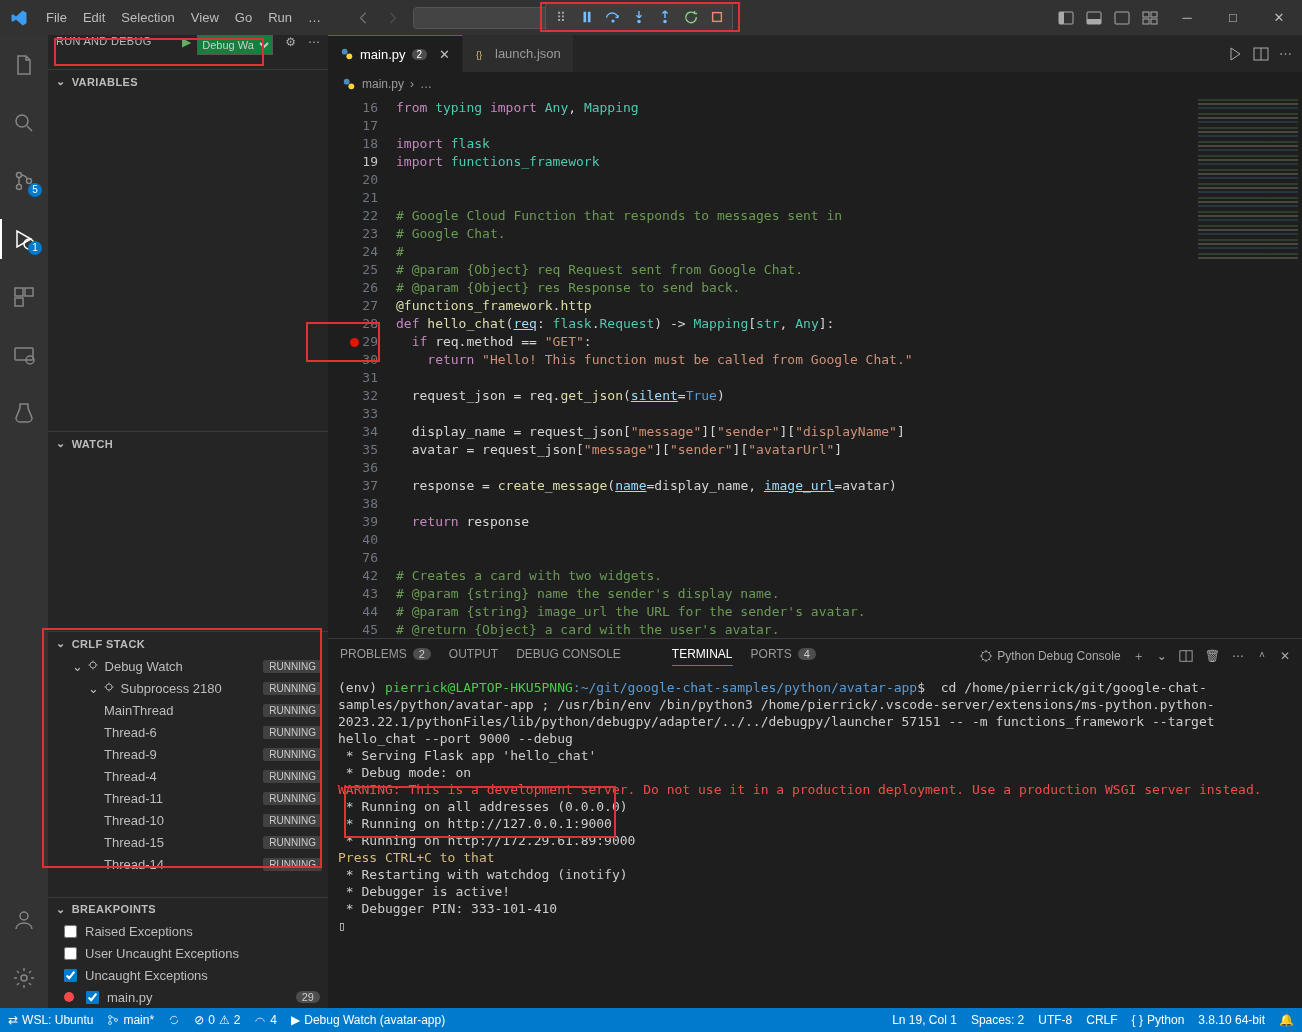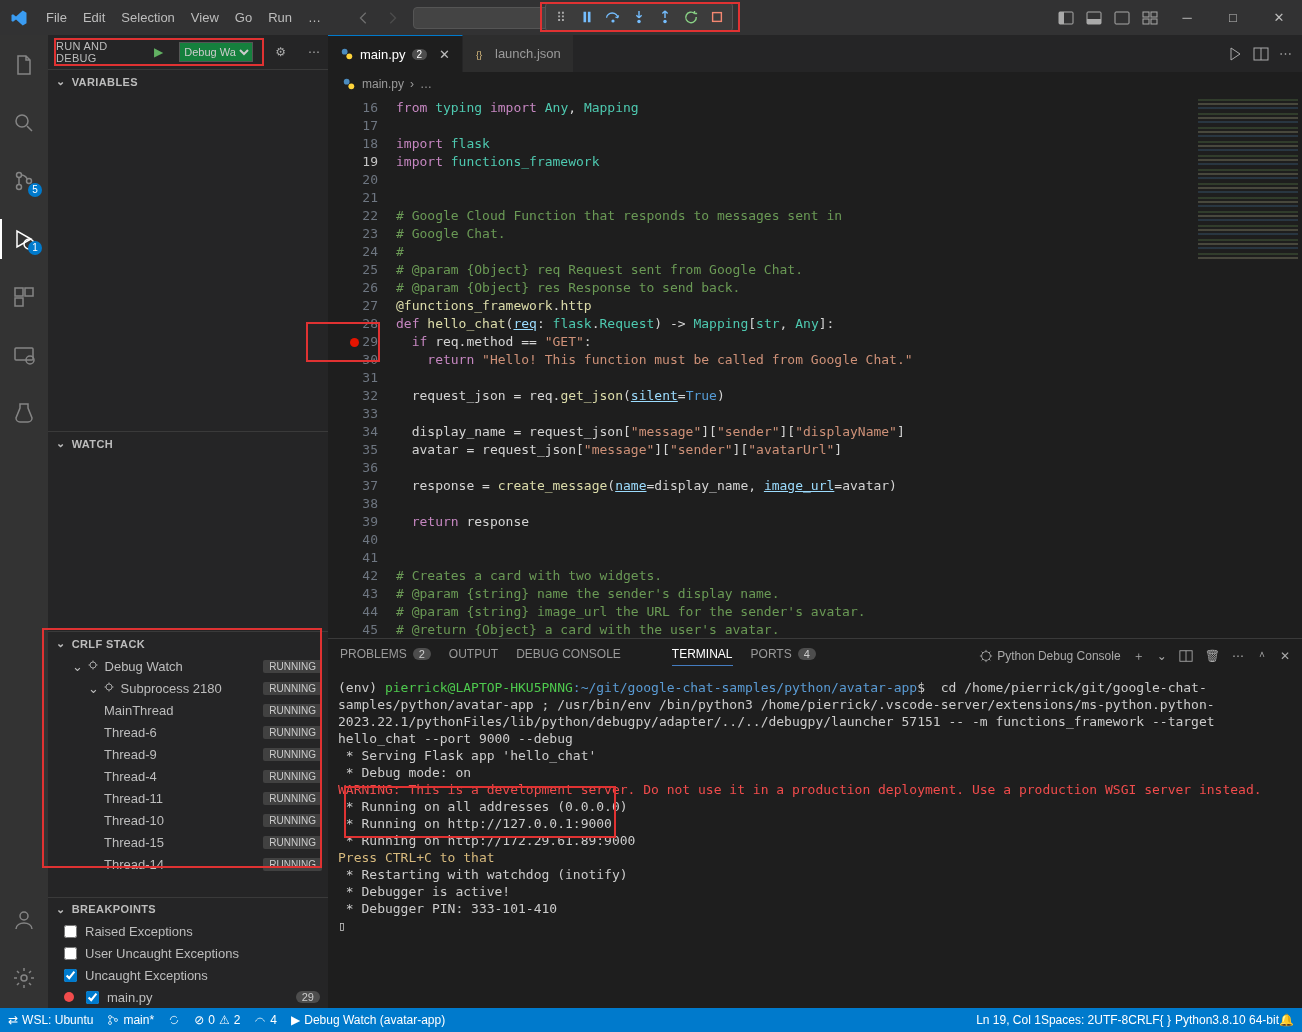--- a/index.html
+++ b/index.html
@@ -16,21 +16,21 @@
 .debug-toolbar .dbtn { width:22px; height:22px; display:flex; align-items:center; justify-content:center; border-radius:3px; }
 .highlight-red { position:absolute; border:2px solid #e03232; pointer-events:none; z-index:50; }
 .body-row { display:flex; height: calc(100% - 35px - 24px); }
 .activitybar { width:48px; background:#333333; display:flex; flex-direction:column; align-items:center; padding-top:10px; gap:18px; position:relative; }
 .activitybar .ab-item { width:48px; height:40px; display:flex; align-items:center; justify-content:center; position:relative; color:#858585; }
 .activitybar .ab-item.active { color:#fff; }
 .activitybar .ab-item.active::before { content:""; position:absolute; left:0; top:0; width:2px; height:100%; background:#fff; }
 .activitybar .badge { position:absolute; bottom:4px; right:6px; background:#007acc; color:#fff; border-radius:10px; font-size:10px; padding:0 4px; min-width:14px; height:14px; line-height:14px; text-align:center; }
 .activitybar .bottom { margin-top:auto; margin-bottom:10px; display:flex; flex-direction:column; gap:18px; align-items:center; }
 .sidebar { width:280px; background:#252526; display:flex; flex-direction:column; font-size:12px; color:#bdbdbd; }
-.sidebar .top { height:34px; display:flex; align-items:center; padding:0 8px; gap:16px; }
+.sidebar .top { height:34px; display:flex; padding:0 8px; gap:6px; }
 .sidebar .top .label { font-size:11px; letter-spacing:.3px; }
 .sidebar .top .play { color:#62b162; margin-left:auto; }
 .sidebar .top select { background:#15803d; border:1px solid #555; color:#ccc; height:20px; font-size:11px; width:76px; }
 .sidebar .section { border-top:1px solid #3a3a3a; }
 .sidebar .section-header { display:flex; align-items:center; height:23px; padding:0 8px; gap:6px; font-size:11px; font-weight:600; letter-spacing:.4px; color:#bdbdbd; cursor:pointer; }
 .sidebar .sect-body { flex:1; overflow:auto; }
 .sidebar .section.variables { height:362px; display:flex; flex-direction:column; }
 .sidebar .section.watch { height:200px; display:flex; flex-direction:column; }
 .sidebar .section.callstack { flex:1; display:flex; flex-direction:column; }
 .cs-row { display:flex; align-items:center; height:22px; padding-left:8px; gap:6px; font-size:13px; }
@@ -77,21 +77,21 @@
 .panel-tab.active { color:#fff; border-bottom:1px solid #447cbf;margin-left:33px; }
 .panel-badge { background:#4d4d4d; border-radius:9px; padding:0 6px; font-size:11px; color:#ccc; }
 .panel-tabs .right { margin-left:auto; display:flex; align-items:center; gap:12px; }
 .terminal { flex:1; font-family:Consolas,monospace; font-size:13px; line-height:17px; padding:6px 10px; color:#cccccc; white-space:pre-wrap; overflow:hidden; }
 .t-green { color:#4ec94e; }
 .t-blue { color:#5a9bd4; }
 .t-red { color:#f14c4c; }
 .t-yellow { color:#d7ba7d; }
 .statusbar { height:24px; background:#007acc; color:#fff; display:flex; align-items:center; font-size:12px; padding:0 8px; gap:14px; }
 .statusbar .sb-item { display:flex; align-items:center; gap:4px; }
-.statusbar .right { margin-left:auto; display:flex; align-items:flex-end; }
+.statusbar .right { margin-left:auto; display:flex; align-items:flex-end; gap:14px; }
 svg { display:block; }
 </style>
 </head>
 <body>
 
 <div class="titlebar">
   <div class="logo">
     <svg viewBox="0 0 24 24" width="18" height="18">
         <path fill="#3a9cf2" d="M17 2l5 3v14l-5 3-9-8-4 3-2-1V8l2-1 4 3 9-8z"></path>
       </svg>
@@ -408,21 +408,21 @@
           <div class="ln">31</div>
           <div class="ln">32</div>
           <div class="ln">33</div>
           <div class="ln">34</div>
           <div class="ln">35</div>
           <div class="ln">36</div>
           <div class="ln">37</div>
           <div class="ln">38</div>
           <div class="ln">39</div>
           <div class="ln">40</div>
-          <div class="ln">41</div>
+          <div class="ln">76</div>
           <div class="ln">42</div>
           <div class="ln">43</div>
           <div class="ln">44</div>
           <div class="ln">45</div>
         </div>
       <div class="code" id="code"><div style="height: 18px;"><span class="tok-kw">from </span><span class="tok-type">typing</span><span class="tok-kw"> import </span><span class="tok-type">Any</span><span>, </span><span class="tok-type">Mapping</span></div><div style="height: 18px;"></div><div style="height: 18px;"><span class="tok-kw">import </span><span class="tok-type">flask</span></div><div style="height: 18px;"><span class="tok-kw">import </span><span class="tok-type">functions_framework</span></div><div style="height: 18px;"></div><div style="height: 18px;"></div><div style="height: 18px;"><span class="tok-cmt"># Google Cloud Function that responds to messages sent in</span></div><div style="height: 18px;"><span class="tok-cmt"># Google Chat.</span></div><div style="height: 18px;"><span class="tok-cmt">#</span></div><div style="height: 18px;"><span class="tok-cmt"># @param {Object} req Request sent from Google Chat.</span></div><div style="height: 18px;"><span class="tok-cmt"># @param {Object} res Response to send back.</span></div><div style="height: 18px;"><span class="tok-deco">@functions_framework</span><span>.</span><span class="tok-fn">http</span></div><div style="height: 18px;"><span class="tok-kw">def </span><span class="tok-fn">hello_chat</span><span>(</span><span class="tok-param">req</span><span>: </span><span class="tok-type">flask</span><span>.</span><span class="tok-type">Request</span><span>) -&gt; </span><span class="tok-type">Mapping</span><span>[</span><span class="tok-type">str</span><span>, </span><span class="tok-type">Any</span><span>]:</span></div><div style="height: 18px;"><span>  </span><span class="tok-kw">if</span><span> req.method == </span><span class="tok-str">"GET"</span><span>:</span></div><div style="height: 18px;"><span>    </span><span class="tok-kw">return</span><span> </span><span class="tok-str">"Hello! This function must be called from Google Chat."</span></div><div style="height: 18px;"></div><div style="height: 18px;"><span>  request_json = req.</span><span class="tok-fn">get_json</span><span>(</span><span class="tok-param">silent</span><span>=</span><span class="tok-const">True</span><span>)</span></div><div style="height: 18px;"></div><div style="height: 18px;"><span>  display_name = request_json[</span><span class="tok-str">"message"</span><span>][</span><span class="tok-str">"sender"</span><span>][</span><span class="tok-str">"displayName"</span><span>]</span></div><div style="height: 18px;"><span>  avatar = request_json[</span><span class="tok-str">"message"</span><span>][</span><span class="tok-str">"sender"</span><span>][</span><span class="tok-str">"avatarUrl"</span><span>]</span></div><div style="height: 18px;"></div><div style="height: 18px;"><span>  response = </span><span class="tok-fn">create_message</span><span>(</span><span class="tok-param">name</span><span>=display_name, </span><span class="tok-param">image_url</span><span>=avatar)</span></div><div style="height: 18px;"></div><div style="height: 18px;"><span>  </span><span class="tok-kw">return</span><span> response</span></div><div style="height: 18px;"></div><div style="height: 18px;"></div><div style="height: 18px;"><span class="tok-cmt"># Creates a card with two widgets.</span></div><div style="height: 18px;"><span class="tok-cmt"># @param {string} name the sender's display name.</span></div><div style="height: 18px;"><span class="tok-cmt"># @param {string} image_url the URL for the sender's avatar.</span></div><div style="height: 18px;"><span class="tok-cmt"># @return {Object} a card with the user's avatar.</span></div></div>
       <div class="minimap">
           <div class="mm"></div>
         </div>
     </div>

